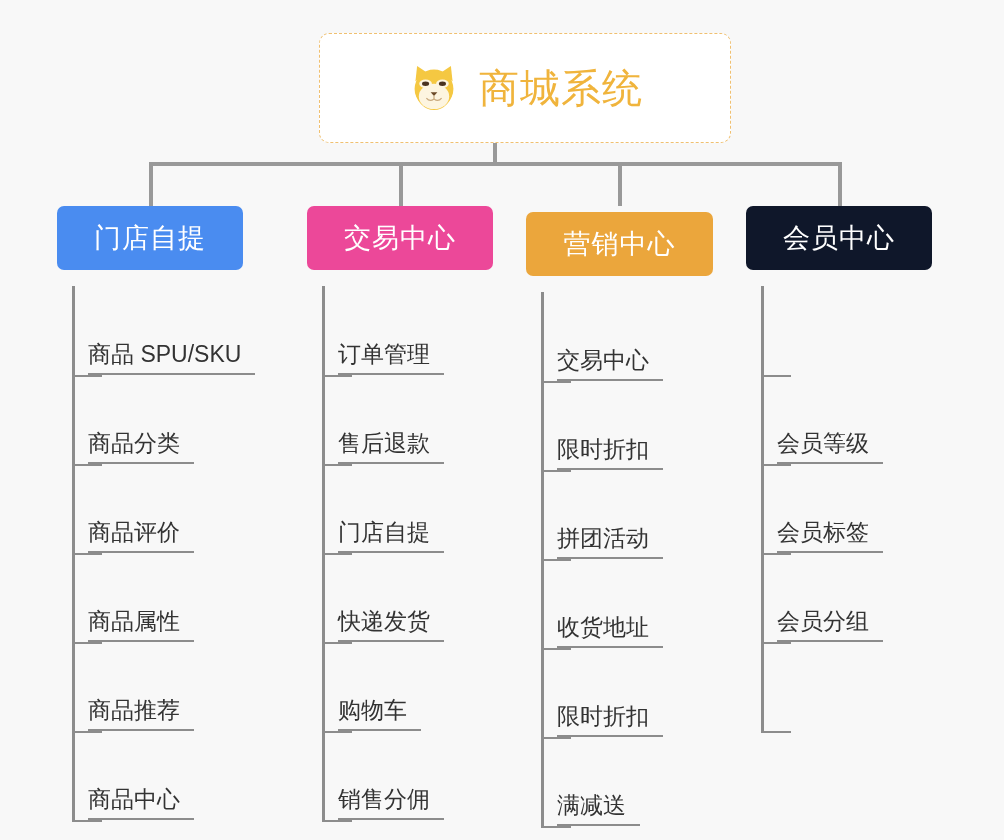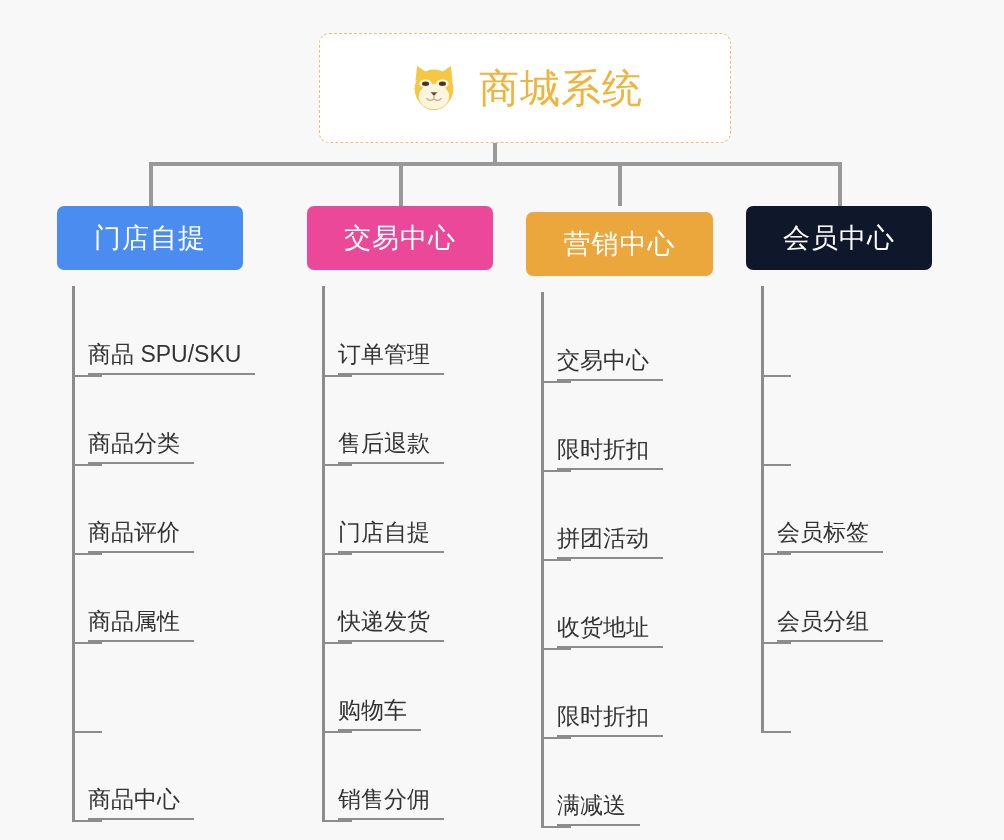--- a/index.html
+++ b/index.html
@@ -208,20 +208,21 @@
       <div class="leaf-item">
         <span class="leaf-rule"></span>
         <span class="leaf-label">商品评价</span>
       </div>
       <div class="leaf-item">
         <span class="leaf-rule"></span>
         <span class="leaf-label">商品属性</span>
       </div>
       <div class="leaf-item">
         <span class="leaf-rule"></span>
+        <span class="leaf-label">商品推荐</span>
       </div>
       <div class="leaf-item">
         <span class="leaf-rule"></span>
         <span class="leaf-label">商品中心</span>
       </div>
     </div>
   </div>
 
   <div class="column c1">
     <div class="cat-box w186" style="background: #ec4899;">
@@ -293,20 +294,21 @@
     <div class="cat-box w186" style="background: #0f172a;">
       <span>会员中心</span>
     </div>
     <div class="leaf-list">
       <div class="leaf-spine"></div>
       <div class="leaf-item">
         <span class="leaf-rule"></span>
       </div>
       <div class="leaf-item">
         <span class="leaf-rule"></span>
+        <span class="leaf-label">会员等级</span>
       </div>
       <div class="leaf-item">
         <span class="leaf-rule"></span>
         <span class="leaf-label">会员标签</span>
       </div>
       <div class="leaf-item">
         <span class="leaf-rule"></span>
         <span class="leaf-label">会员分组</span>
       </div>
       <div class="leaf-item">

